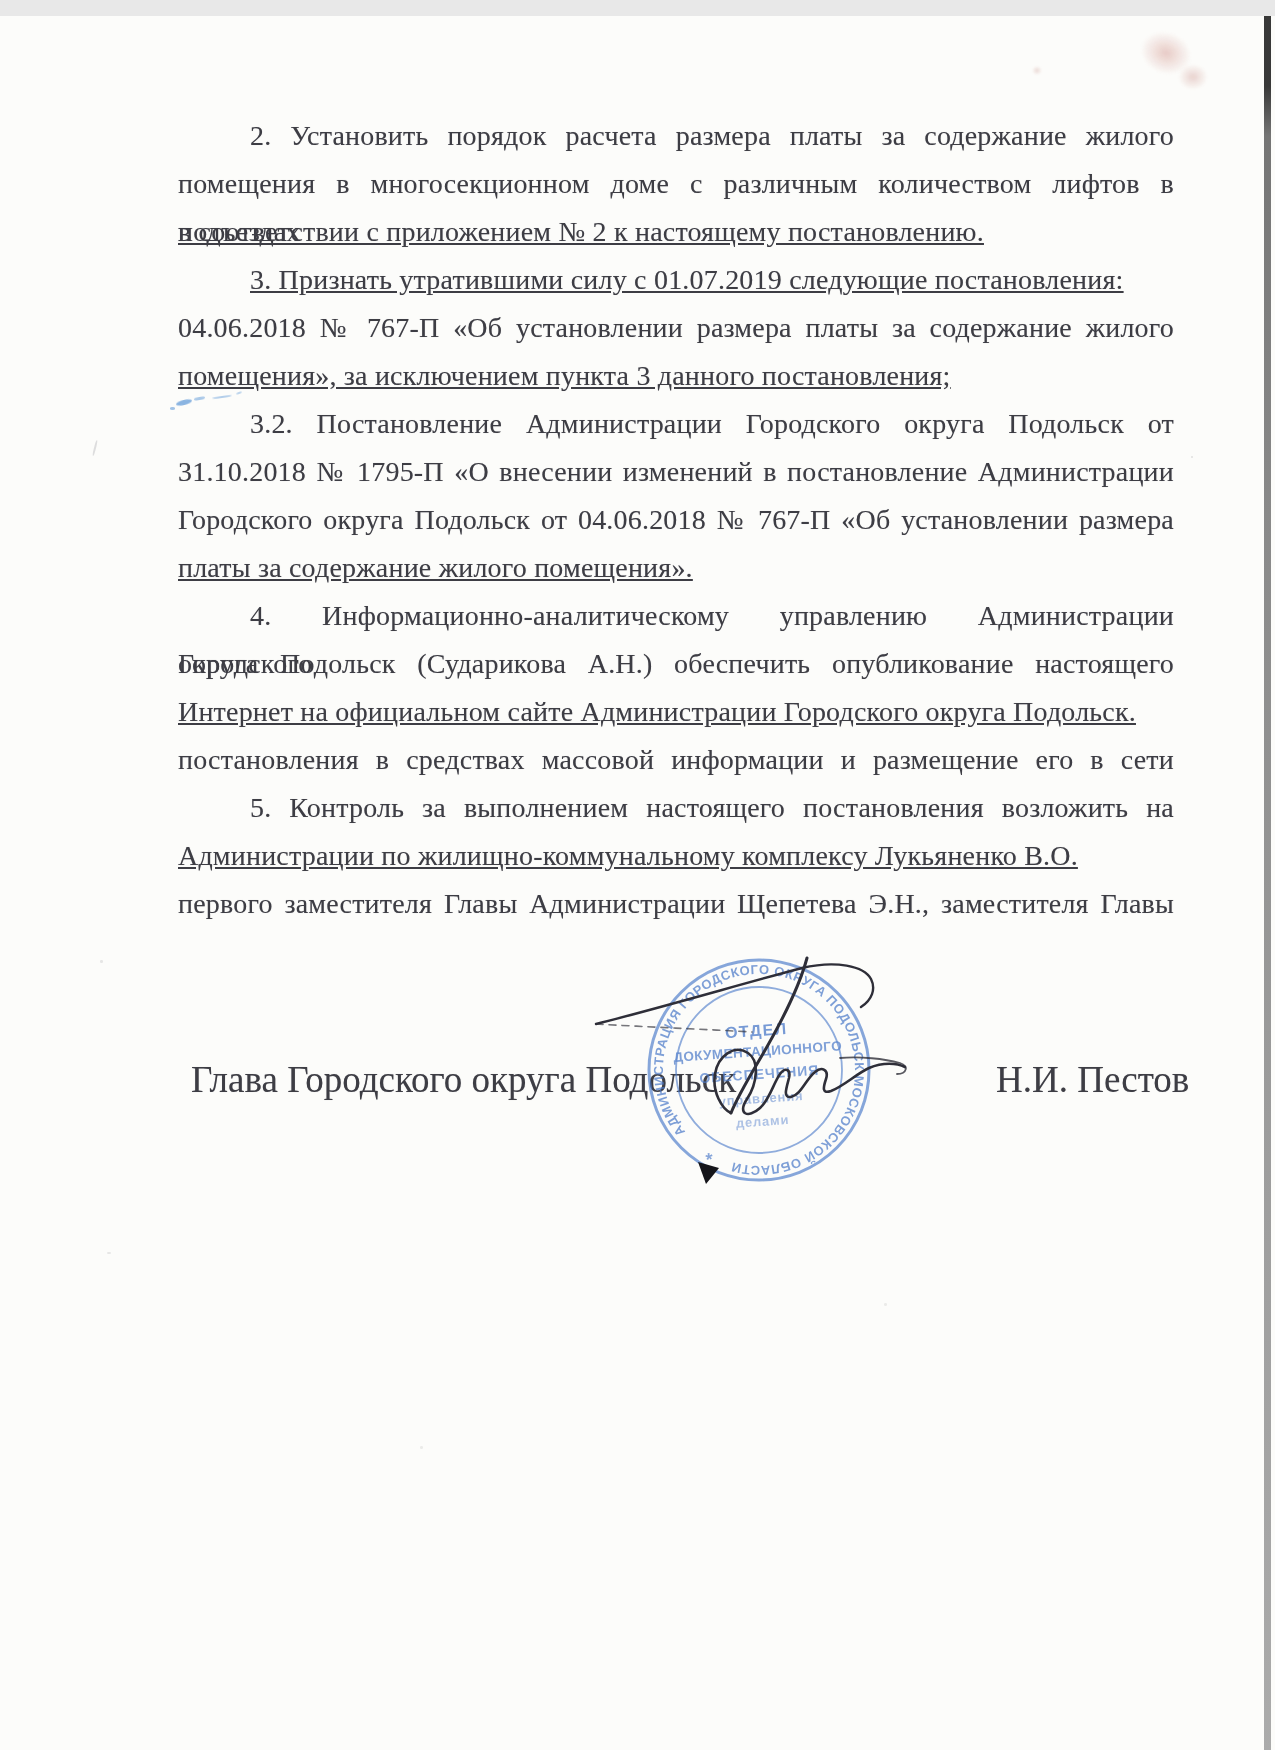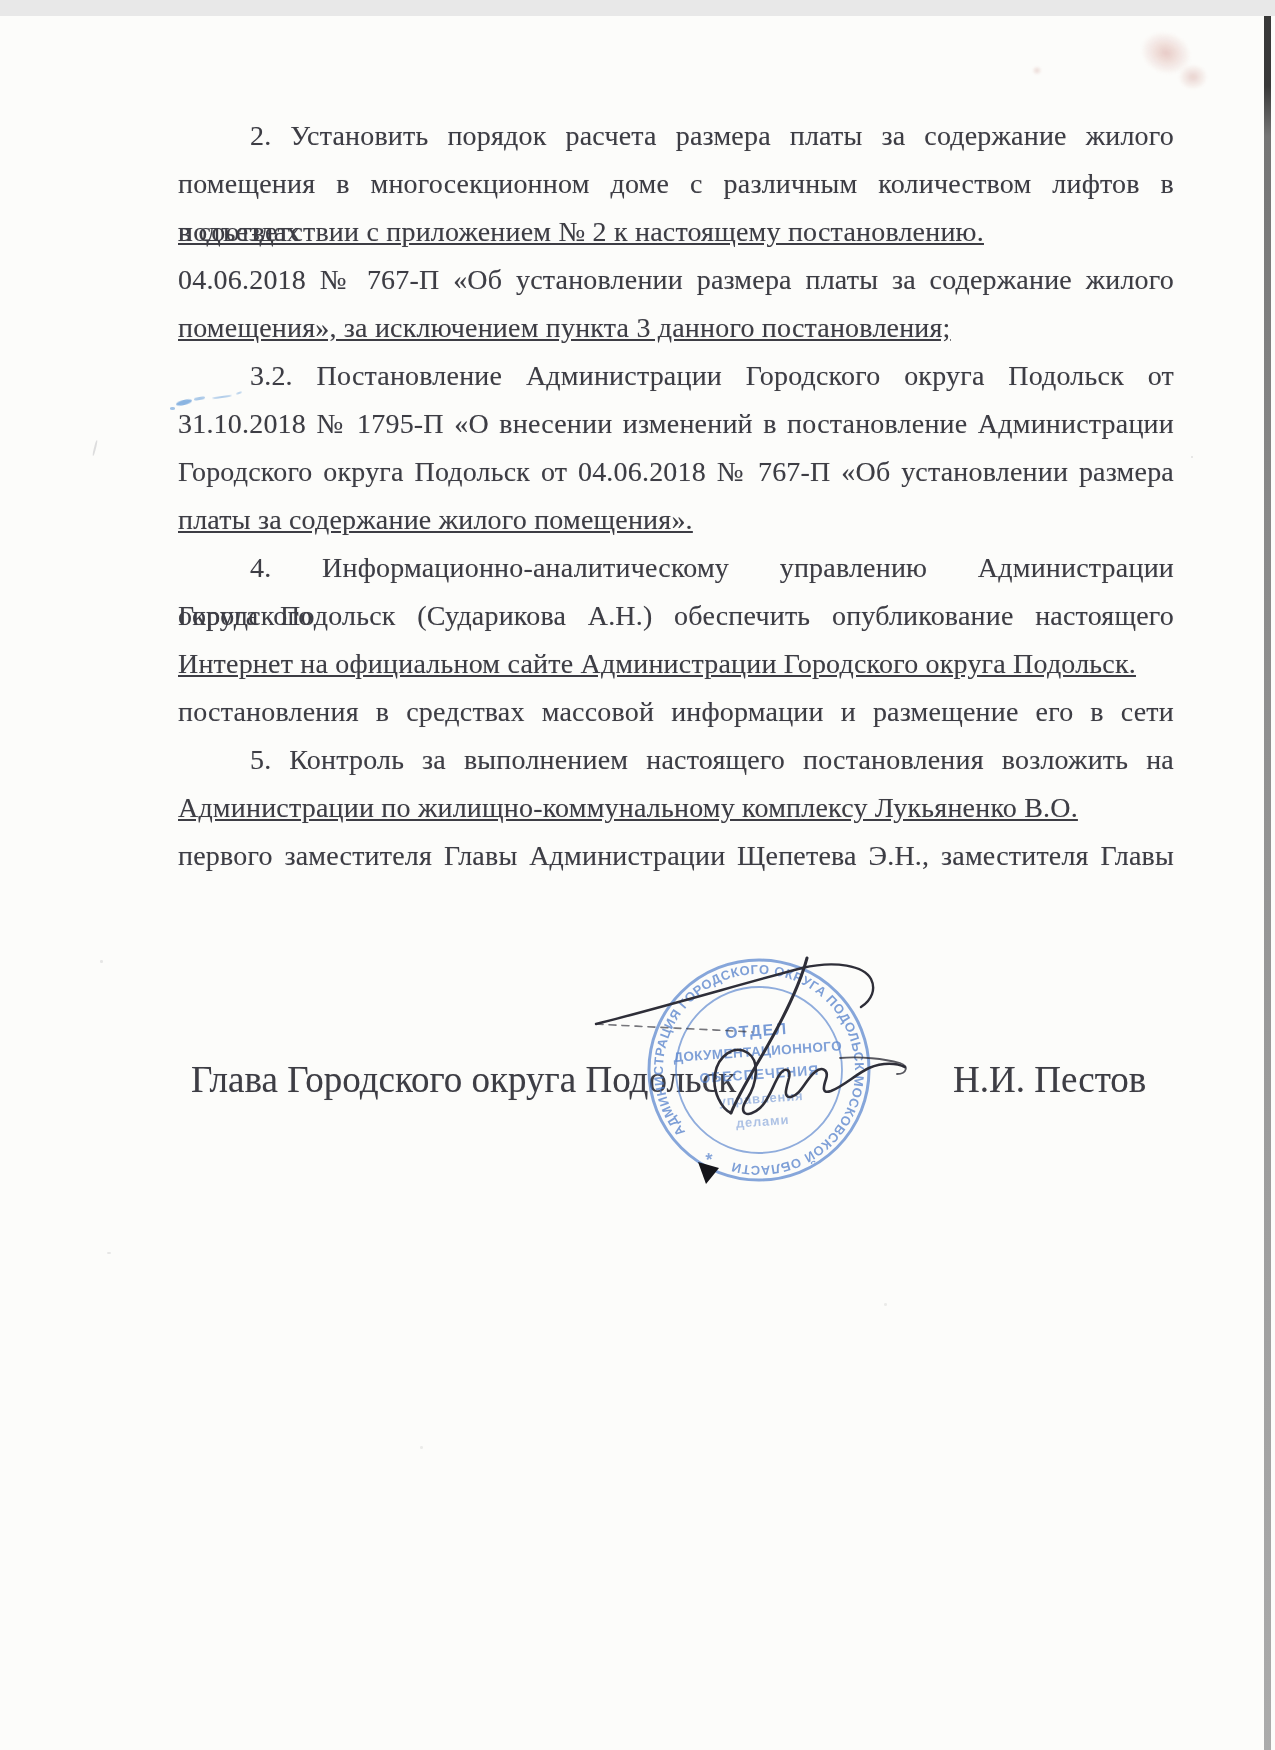--- a/index.html
+++ b/index.html
@@ -26,21 +26,21 @@
   }
   .line.first{text-indent:72px;}
   .line.last{text-align-last:left;text-decoration:underline;}
   
   .sig-title,.sig-name{
     position:absolute;top:1040px;height:48px;line-height:48px;
     font-size:37px;color:var(--ink-text,#3d3d44);
     text-shadow:0 0 .7px rgba(70,70,80,.35);
   }
   .sig-title{left:191px;}
-  .sig-name{left:953px;}
+  .sig-name{left:996px;}
   
   .stamp{
     position:absolute;left:629px;top:924px;width:260px;height:260px;
     filter:blur(.3px);
     opacity:.88;
   }
   .stamp svg{position:absolute;left:0;top:0;}
   .stamp-center{
     position:absolute;left:0;top:0;width:260px;height:260px;
     transform:rotate(-4deg);
@@ -82,20 +82,21 @@
 </style>
 </head>
 <body>
 
 <div class="page">
 
   <div id="doc-text">
       <div class="line first">2. Установить порядок расчета размера платы за содержание жилого</div>
       <div class="line">помещения в многосекционном доме с различным количеством лифтов в подъездах</div>
       <div class="line last">в соответствии с приложением № 2 к настоящему постановлению.</div>
+      <div class="line first last">3. Признать утратившими силу с 01.07.2019 следующие постановления:</div>
       <div class="line">04.06.2018 № 767-П «Об установлении размера платы за содержание жилого</div>
       <div class="line last">помещения», за исключением пункта 3 данного постановления;</div>
       <div class="line first">3.2. Постановление Администрации Городского округа Подольск от</div>
       <div class="line">31.10.2018 № 1795-П «О внесении изменений в постановление Администрации</div>
       <div class="line">Городского округа Подольск от 04.06.2018 № 767-П «Об установлении размера</div>
       <div class="line last">платы за содержание жилого помещения».</div>
       <div class="line first">4. Информационно-аналитическому управлению Администрации Городского</div>
       <div class="line">округа Подольск (Сударикова А.Н.) обеспечить опубликование настоящего</div>
       <div class="line last">Интернет на официальном сайте Администрации Городского округа Подольск.</div>
       <div class="line">постановления в средствах массовой информации и размещение его в сети</div>

